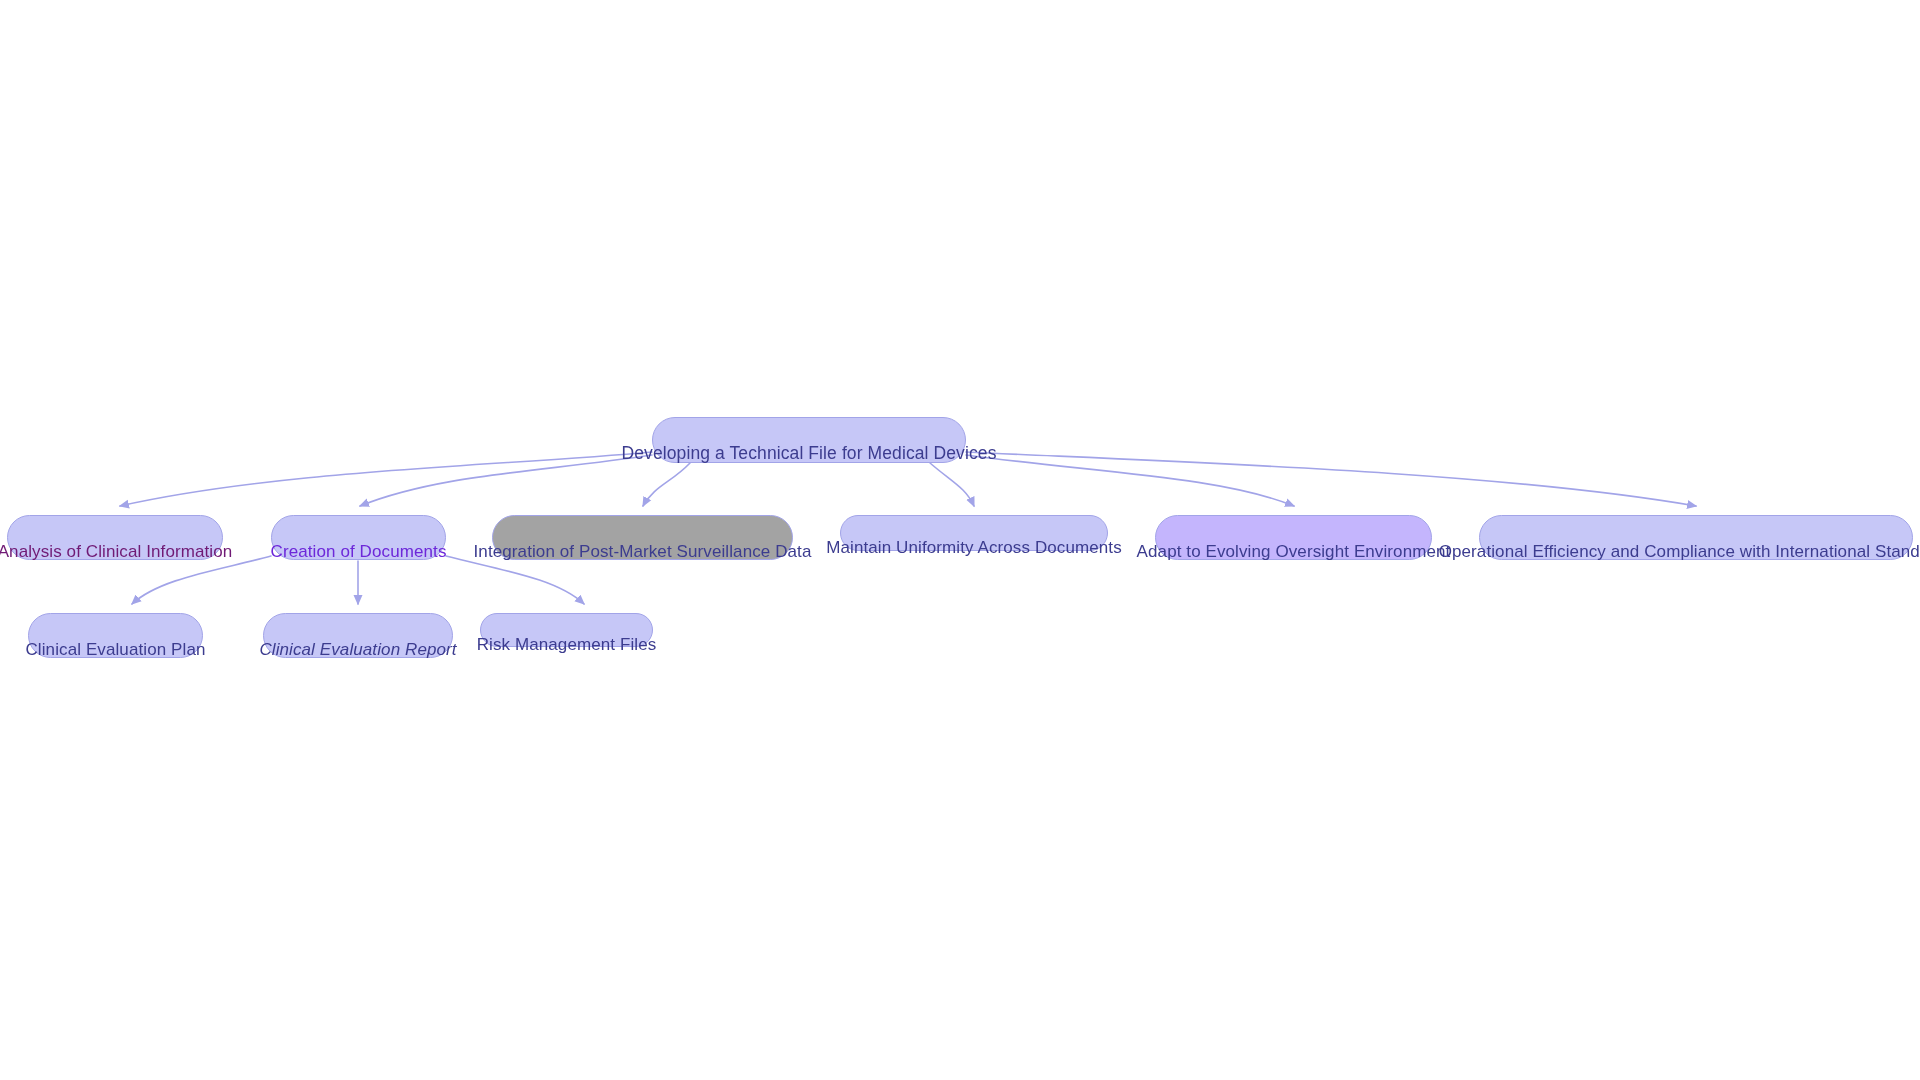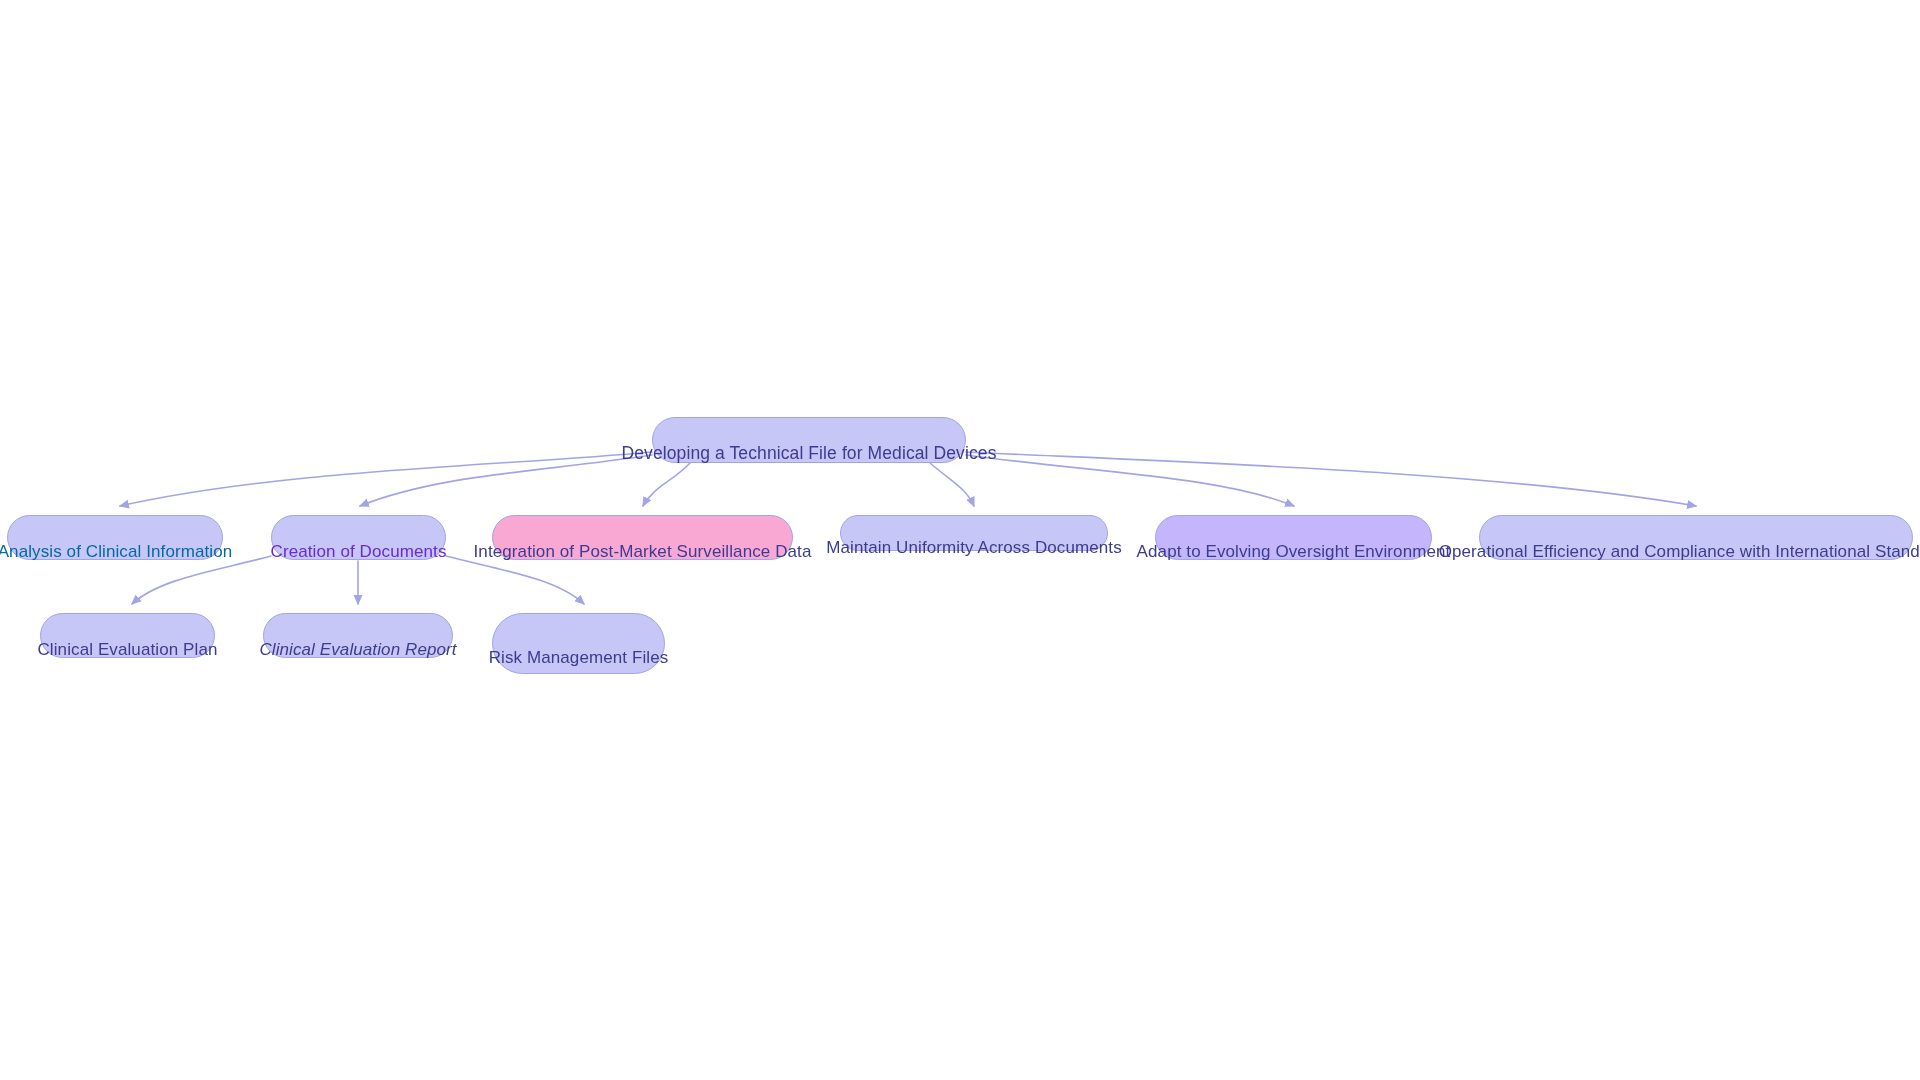--- a/index.html
+++ b/index.html
@@ -78,42 +78,42 @@
         <path d="M 271 556 C 220 570, 160 578, 132 604" fill="none" stroke="#a2a4e8" stroke-width="1.6" stroke-linecap="round" marker-end="url(#mm-arrow)"></path>
         <path d="M 358 561 C 358 578, 358 590, 358 604" fill="none" stroke="#a2a4e8" stroke-width="1.6" stroke-linecap="round" marker-end="url(#mm-arrow)"></path>
         <path d="M 446 556 C 500 570, 556 578, 584 604" fill="none" stroke="#a2a4e8" stroke-width="1.6" stroke-linecap="round" marker-end="url(#mm-arrow)"></path>
       </g>
   </svg>
 
   <div id="node-layer">
       <div class="mm-node root" style="left: 652px; top: 417px; width: 314px; height: 46px; background: rgb(198, 199, 247); border-color: rgb(162, 164, 232); color: rgb(60, 60, 143);">
         <span class="mm-label">Developing a Technical File for Medical Devices</span>
       </div>
-      <div class="mm-node branch" style="left: 7px; top: 515px; width: 216px; height: 45px; background: rgb(198, 199, 247); border-color: rgb(162, 164, 232); color: #0369a1;">
+      <div class="mm-node branch" style="left: 7px; top: 515px; width: 216px; height: 45px; background: rgb(198, 199, 247); border-color: rgb(162, 164, 232); color: #701a75;">
         <span class="mm-label">Analysis of Clinical Information</span>
       </div>
       <div class="mm-node branch" style="left: 271px; top: 515px; width: 175px; height: 45px; background: rgb(198, 199, 247); border-color: rgb(162, 164, 232); color: #6d28d9;">
         <span class="mm-label">Creation of Documents</span>
       </div>
-      <div class="mm-node branch" style="left: 492px; top: 515px; width: 301px; height: 45px; background: #f9a8d4; border-color: rgb(162, 164, 232); color: rgb(60, 60, 143);">
+      <div class="mm-node branch" style="left: 492px; top: 515px; width: 301px; height: 45px; background: #a3a3a3; border-color: rgb(162, 164, 232); color: rgb(60, 60, 143);">
         <span class="mm-label">Integration of Post-Market Surveillance Data</span>
       </div>
       <div class="mm-node branch" style="left: 840px; top: 515px; width: 268px; height: 36px; background: rgb(198, 199, 247); border-color: rgb(162, 164, 232); color: rgb(60, 60, 143);">
         <span class="mm-label">Maintain Uniformity Across Documents</span>
       </div>
       <div class="mm-node branch" style="left: 1155px; top: 515px; width: 277px; height: 45px; background: #c4b5fd; border-color: rgb(162, 164, 232); color: rgb(60, 60, 143);">
         <span class="mm-label">Adapt to Evolving Oversight Environment</span>
       </div>
       <div class="mm-node branch" style="left: 1479px; top: 515px; width: 434px; height: 45px; background: rgb(198, 199, 247); border-color: rgb(162, 164, 232); color: rgb(60, 60, 143);">
         <span class="mm-label">Operational Efficiency and Compliance with International Standards</span>
       </div>
-      <div class="mm-node leaf" style="left: 40px; top: 613px; width: 175px; height: 45px; background: rgb(198, 199, 247); border-color: rgb(162, 164, 232); color: rgb(60, 60, 143);">
+      <div class="mm-node leaf" style="left: 28px; top: 613px; width: 175px; height: 45px; background: rgb(198, 199, 247); border-color: rgb(162, 164, 232); color: rgb(60, 60, 143);">
         <span class="mm-label">Clinical Evaluation Plan</span>
       </div>
       <div class="mm-node leaf" style="left: 263px; top: 613px; width: 190px; height: 45px; background: rgb(198, 199, 247); border-color: rgb(162, 164, 232); color: rgb(60, 60, 143); font-style: italic;">
         <span class="mm-label">Clinical Evaluation Report</span>
       </div>
-      <div class="mm-node leaf" style="left: 492px; top: 613px; width: 173px; height: 61px; background: rgb(198, 199, 247); border-color: rgb(162, 164, 232); color: rgb(60, 60, 143);">
+      <div class="mm-node leaf" style="left: 480px; top: 613px; width: 173px; height: 34px; background: rgb(198, 199, 247); border-color: rgb(162, 164, 232); color: rgb(60, 60, 143);">
         <span class="mm-label">Risk Management Files</span>
       </div>
     </div>
 
 </div>
 
 </body></html>

